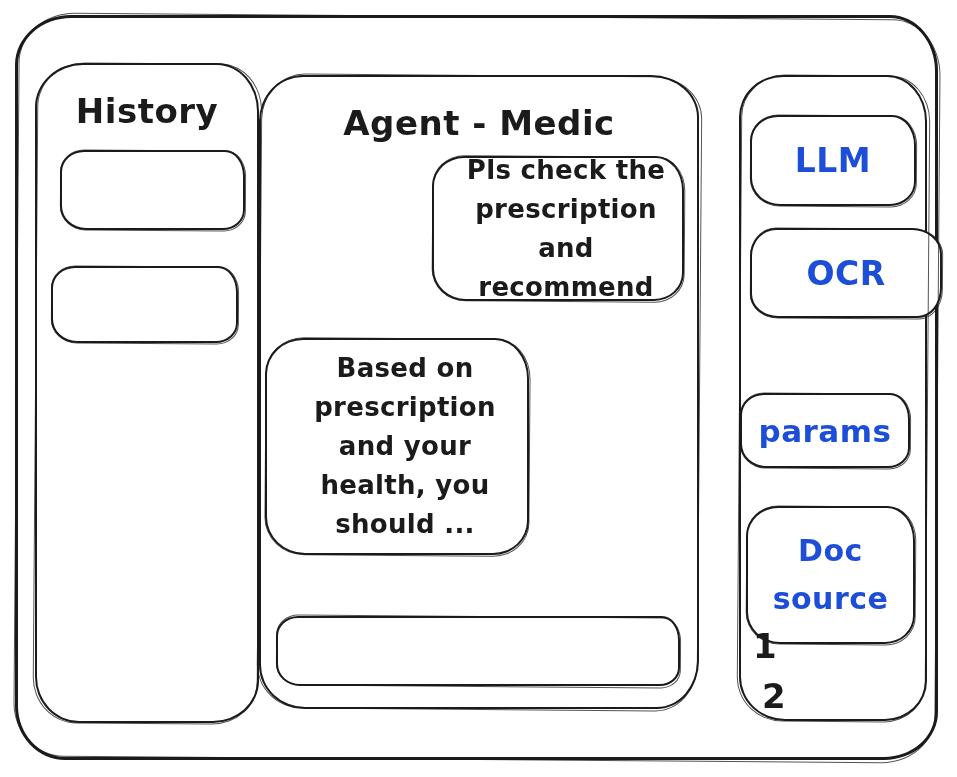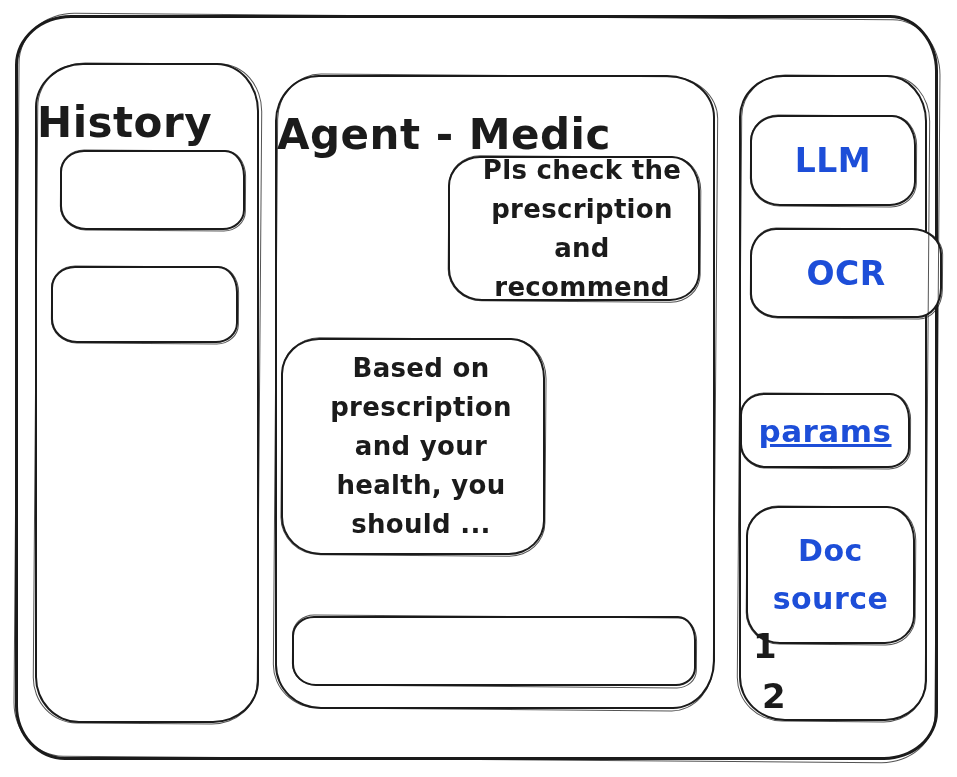--- a/index.html
+++ b/index.html
@@ -15,34 +15,34 @@
   .sketch::after {
     content:""; position:absolute; inset:-2.5px; pointer-events:none;
     border:1.3px solid rgba(27,27,27,.75); border-radius:inherit;
     transform:rotate(.45deg);
   }
   .frame {
     left:15px; top:15px; width:923px; height:745px; border-width:3px;
     border-radius:56px 48px 54px 50px / 50px 56px 48px 54px;
   }
   .panel-title {
-    text-align:left; font-size:42px; font-weight:600; letter-spacing:.5px;
-    padding-top:33px; white-space:nowrap;
+    text-align:center; font-size:34px; font-weight:600; letter-spacing:.5px;
+    padding-top:26px; white-space:nowrap;
   }
   
   .sidebar-left {
     left:17px; top:45px; width:224px; height:660px;
     border-radius:48px 42px 46px 44px / 44px 48px 42px 46px;
   }
   .hist-box { border-radius:24px 20px 22px 26px / 22px 26px 20px 24px; }
   .hist-box.b1 { left:23px; top:85px;  width:185px; height:80px; }
   .hist-box.b2 { left:14px; top:201px; width:187px; height:77px; }
   
   .chat-panel {
-    left:257px; top:57px; width:440px; height:634px;
+    left:241px; top:57px; width:440px; height:634px;
     border-radius:44px 48px 42px 46px / 46px 42px 48px 44px;
   }
   .bubble {
     display:flex; align-items:center; justify-content:center; text-align:center;
     font-size:26px; font-weight:600; line-height:1.5; letter-spacing:.3px;
     white-space:pre-line;
     padding-left:16px;
   }
   .bubble.user  { left:171px; top:79px;  width:252px; height:145px;
                   border-radius:32px 28px 30px 34px / 30px 34px 28px 32px; }
@@ -63,21 +63,21 @@
   .tool-btn {
     display:flex; align-items:center; justify-content:center; text-align:center;
     font-family:"DejaVu Sans", sans-serif; font-weight:600; color:#1d4ed8;
     letter-spacing:.5px; white-space:pre-line; cursor:pointer; padding:0;
   }
   .tool-btn.llm    { left:9px;  top:38px;  width:166px; height:91px;  font-size:33px;
                      border-radius:28px 24px 26px 30px / 26px 30px 24px 28px; }
   .tool-btn.ocr    { left:9px;  top:151px; width:192px; height:90px;  font-size:33px;
                      border-radius:26px 30px 24px 28px / 28px 26px 30px 24px; }
   .tool-btn.params { left:-1px; top:316px; width:170px; height:75px;  font-size:31px;
-                     border-radius:24px 20px 22px 26px / 22px 26px 20px 24px;text-decoration:underline; }
+                     border-radius:24px 20px 22px 26px / 22px 26px 20px 24px; }
   .tool-btn.doc    { left:5px;  top:429px; width:169px; height:138px; font-size:30px;
                      line-height:1.6;
                      border-radius:32px 28px 30px 34px / 30px 34px 28px 32px; }
   .doc-item {
     position:absolute; font-size:34px; font-weight:600; line-height:1;
     background:transparent; cursor:pointer;
   }
   .doc-item.one { left:12px; top:552px; }
   .doc-item.two { left:21px; top:602px; }
 </style>

